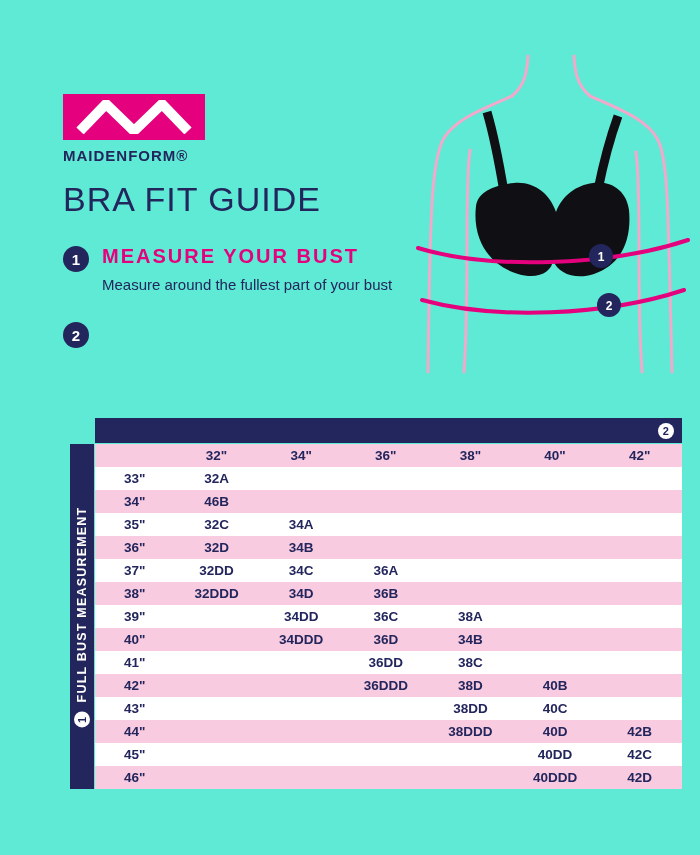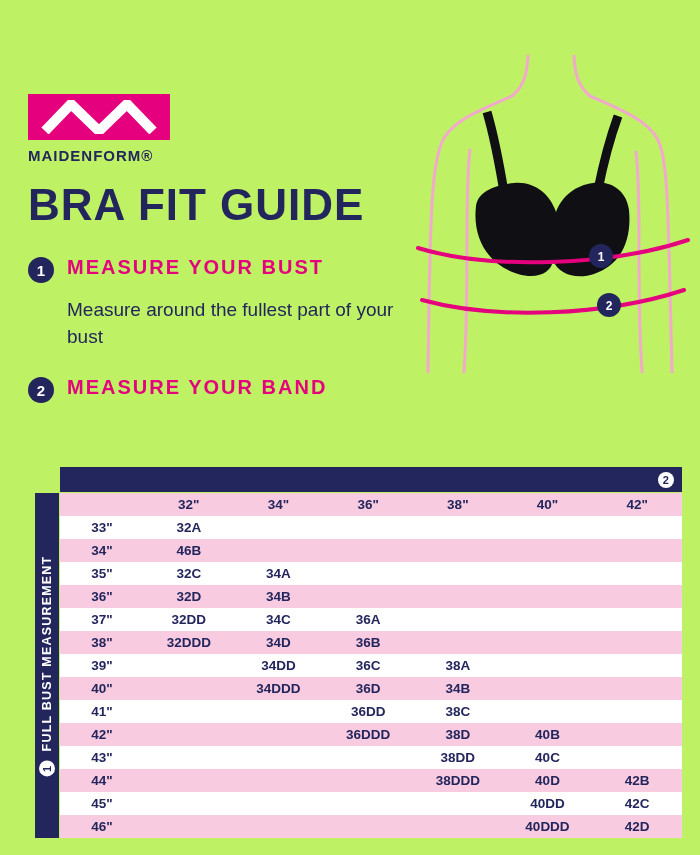--- a/index.html
+++ b/index.html
@@ -3,41 +3,41 @@
 <meta charset="utf-8">
 <style>
   :root{
     --navy:#23265c;
     --pink:#e5007d;
     --stripe:#f9cbe0;
   }
   *{box-sizing:border-box;margin:0;padding:0;}
   html,body{width:700px;height:855px;background:#fff;overflow:hidden;
     font-family:"Liberation Sans",sans-serif;}
-  .page{width:700px;height:855px;background:#bef264;position:relative;}
+  .page{width:700px;height:855px;background:#5eead4;position:relative;padding-left:35px;}
 
   
   .top-section{display:flex;padding:50px 0 0 28px;}
   .intro-col{width:372px;padding-top:44px;}
   .figure-col{width:300px;padding-top:4px;}
 
   .logo-box{width:142px;height:46px;background:var(--pink);display:flex;
     align-items:center;justify-content:center;}
   .brand-name{color:var(--navy);font-weight:bold;font-size:15px;
     letter-spacing:1px;margin-top:7px;}
-  .guide-title{color:var(--navy);font-weight:bold;font-size:44px;
+  .guide-title{color:var(--navy);font-weight:normal;font-size:34px;
     letter-spacing:1px;margin:16px 0 26px;}
 
   .step{display:flex;gap:13px;margin-bottom:26px;}
   .step-badge{flex:0 0 auto;width:26px;height:26px;border-radius:50%;
     background:var(--navy);color:#fff;font-weight:bold;font-size:15px;
     display:flex;align-items:center;justify-content:center;margin-top:1px;}
   .step-title{color:var(--pink);font-weight:bold;font-size:20px;
     letter-spacing:2px;}
-  .step-desc{color:var(--navy);font-size:19px;line-height:1.4;margin-top:18px;
+  .step-desc{color:var(--navy);font-size:15px;line-height:1.4;margin-top:6px;
     max-width:330px;}
 
   
   .chart-section{margin:38px 18px 0 35px;
     display:grid;grid-template-columns:24px 1fr;grid-template-rows:25px 1fr;
     column-gap:1px;row-gap:1px;}
   .band-header-bar{grid-column:2;grid-row:1;background:var(--navy);color:#fff;
     display:flex;align-items:center;justify-content:flex-end;gap:8px;
     font-weight:bold;font-size:13px;letter-spacing:.6px;padding-right:8px;}
   .header-badge{width:16px;height:16px;border-radius:50%;background:#fff;
@@ -83,21 +83,20 @@
         <span class="step-badge">1</span>
         <div class="step-text">
           <div class="step-title">MEASURE YOUR BUST</div>
           <div class="step-desc">Measure around the fullest part of your bust</div>
         </div>
       </div>
 
       <div class="step">
         <span class="step-badge">2</span>
         <div class="step-text">
-          <div class="step-title">MEASURE YOUR BAND</div>
         </div>
       </div>
 
     </div>
 
     <div class="figure-col">
       <svg width="300" height="322" viewBox="0 0 300 322">
         <g fill="none" stroke="#f2a9cc" stroke-width="3" stroke-linecap="round">
           <path d="M128,2 C127,20 124,32 112,42"></path>
           <path d="M174,2 C175,20 178,32 190,42"></path>

